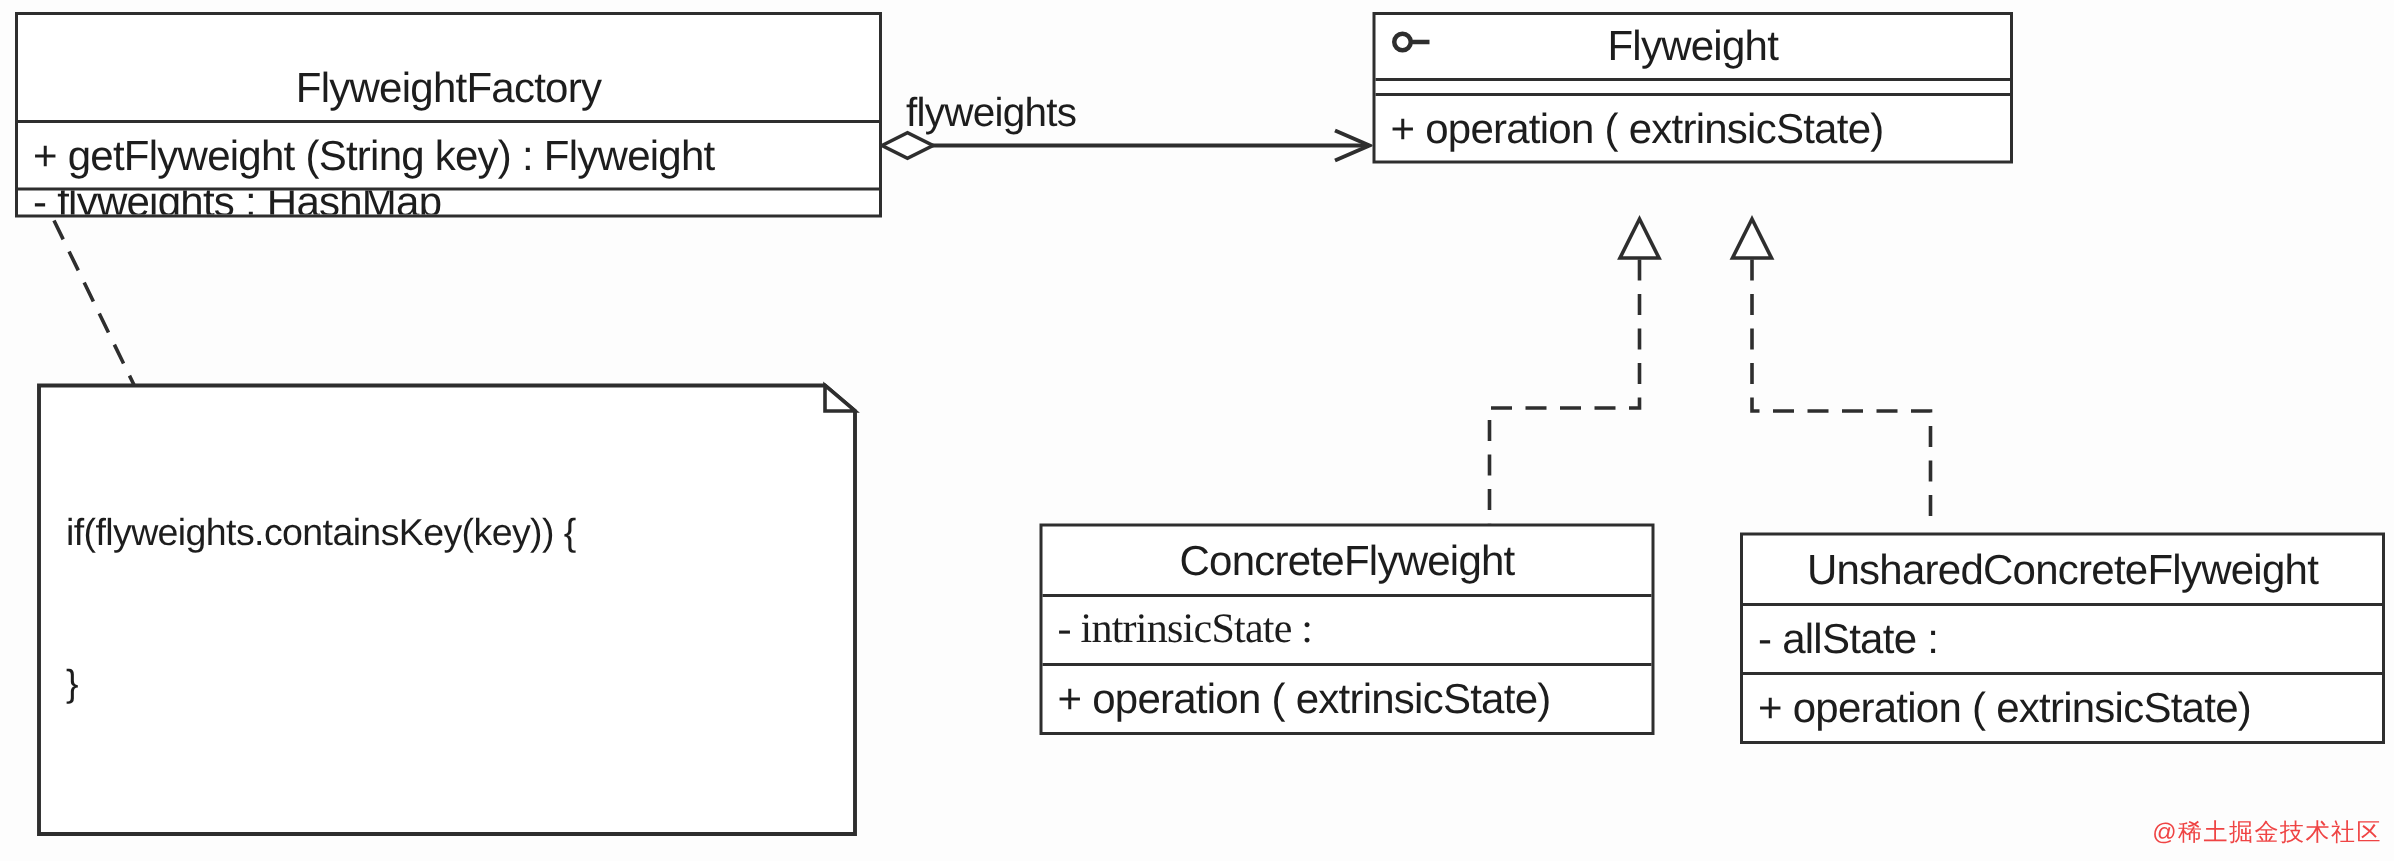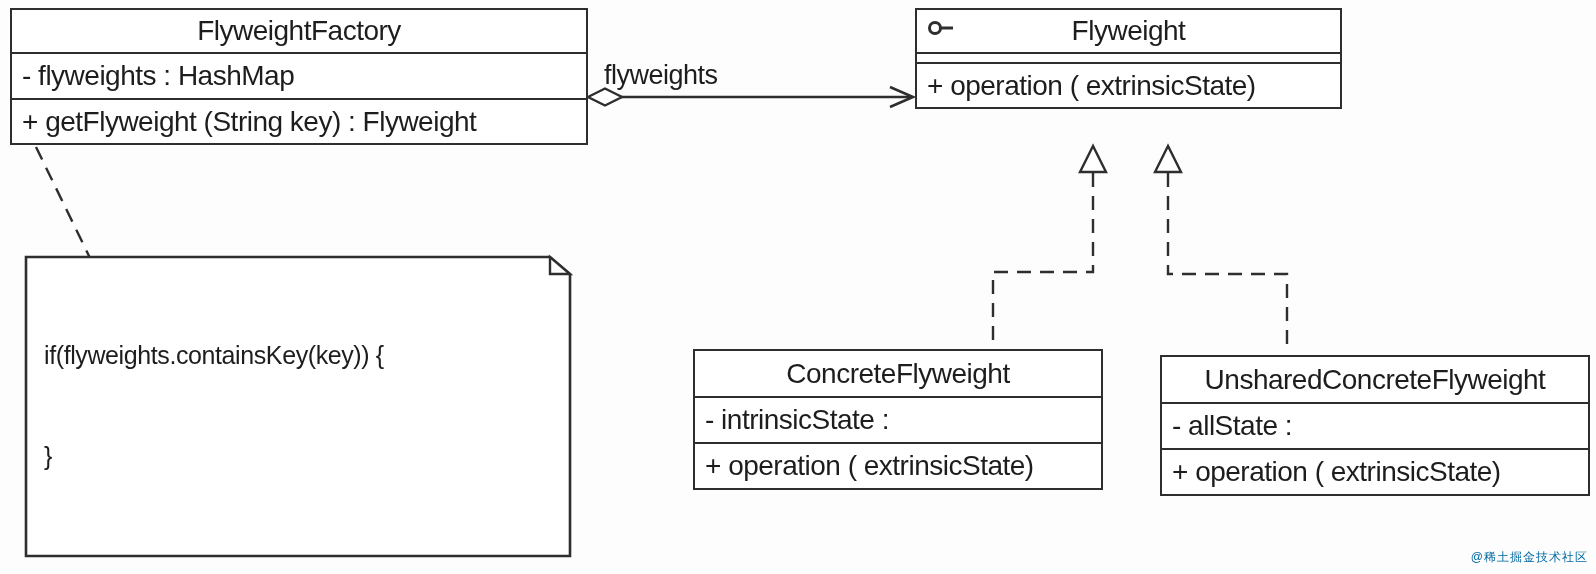--- a/index.html
+++ b/index.html
@@ -25,21 +25,21 @@
   .lollipop{position:absolute;left:10px;top:9px;}
   .note-text{
     position:absolute;left:44px;top:272px;z-index:2;
     font-size:25px;line-height:33.5px;letter-spacing:-0.4px;white-space:pre;
   }
   .edge-label{
     position:absolute;z-index:2;font-size:27px;letter-spacing:-0.5px;
   }
   .watermark{
     position:absolute;right:8px;bottom:8px;z-index:2;
-    font-size:12px;color:#0369a1;letter-spacing:1px;
+    font-size:16px;color:#ef4444;letter-spacing:1px;
   }
   .solid-line{stroke:#2e2e2e;stroke-width:2.6;fill:none;}
   .dashed-line{stroke:#2e2e2e;stroke-width:2.4;fill:none;stroke-dasharray:14 9;}
   .hollow-shape{stroke:#2e2e2e;stroke-width:2.4;fill:#ffffff;}
   .note-body{stroke:#2e2e2e;stroke-width:2.6;fill:#ffffff;}
 </style>
 </head>
 <body>
 
 <div class="canvas">
@@ -64,23 +64,23 @@
 
     <line class="dashed-line" x1="36" y1="147" x2="90" y2="258"></line>
 
     <g>
       <path class="note-body" d="M26,257 H550 L570,274 V556 H26 Z"></path>
       <path class="hollow-shape" d="M550,257 V274 H570 Z"></path>
     </g>
   </svg>
 
   <div class="uml-class" style="left:10px;top:8px;width:578px;height:137px;">
-    <div class="row title" style="height:42px;">FlyweightFactory</div>
+    <div class="row title" style="height:42px;margin-top:28px;">FlyweightFactory</div>
+    <div class="row member" style="height:45px;">+ getFlyweight (String key) : Flyweight</div>
     <div class="row member" style="flex:1;">- flyweights : HashMap</div>
-    <div class="row member" style="height:45px;">+ getFlyweight (String key) : Flyweight</div>
   </div>
 
   <div class="uml-class" style="left:915px;top:8px;width:427px;height:101px;">
     <div class="row title" style="height:42px;">
       <svg class="lollipop" width="28" height="18" viewBox="0 0 28 18">
         <circle cx="8" cy="9" r="5.5" fill="#ffffff" stroke="#2e2e2e" stroke-width="3"></circle>
         <line x1="13.5" y1="9" x2="26" y2="9" stroke="#2e2e2e" stroke-width="3"></line>
       </svg>
       <span>Flyweight</span>
     </div>
@@ -95,21 +95,21 @@
     <div>}</div>
     
     
     
     
     
   </div>
 
   <div class="uml-class" style="left:693px;top:349px;width:410px;height:141px;">
     <div class="row title" style="height:45px;">ConcreteFlyweight</div>
-    <div class="row member" style="flex:1;">- intrinsicState :</div>
+    <div class="row member" style="flex:1;font-family:Liberation Serif, serif;">- intrinsicState :</div>
     <div class="row member" style="height:46px;">+ operation ( extrinsicState)</div>
   </div>
 
   <div class="uml-class" style="left:1160px;top:355px;width:430px;height:141px;">
     <div class="row title" style="height:45px;">UnsharedConcreteFlyweight</div>
     <div class="row member" style="flex:1;">- allState :</div>
     <div class="row member" style="height:46px;">+ operation ( extrinsicState)</div>
   </div>
 
   <div class="watermark">@稀土掘金技术社区</div>

